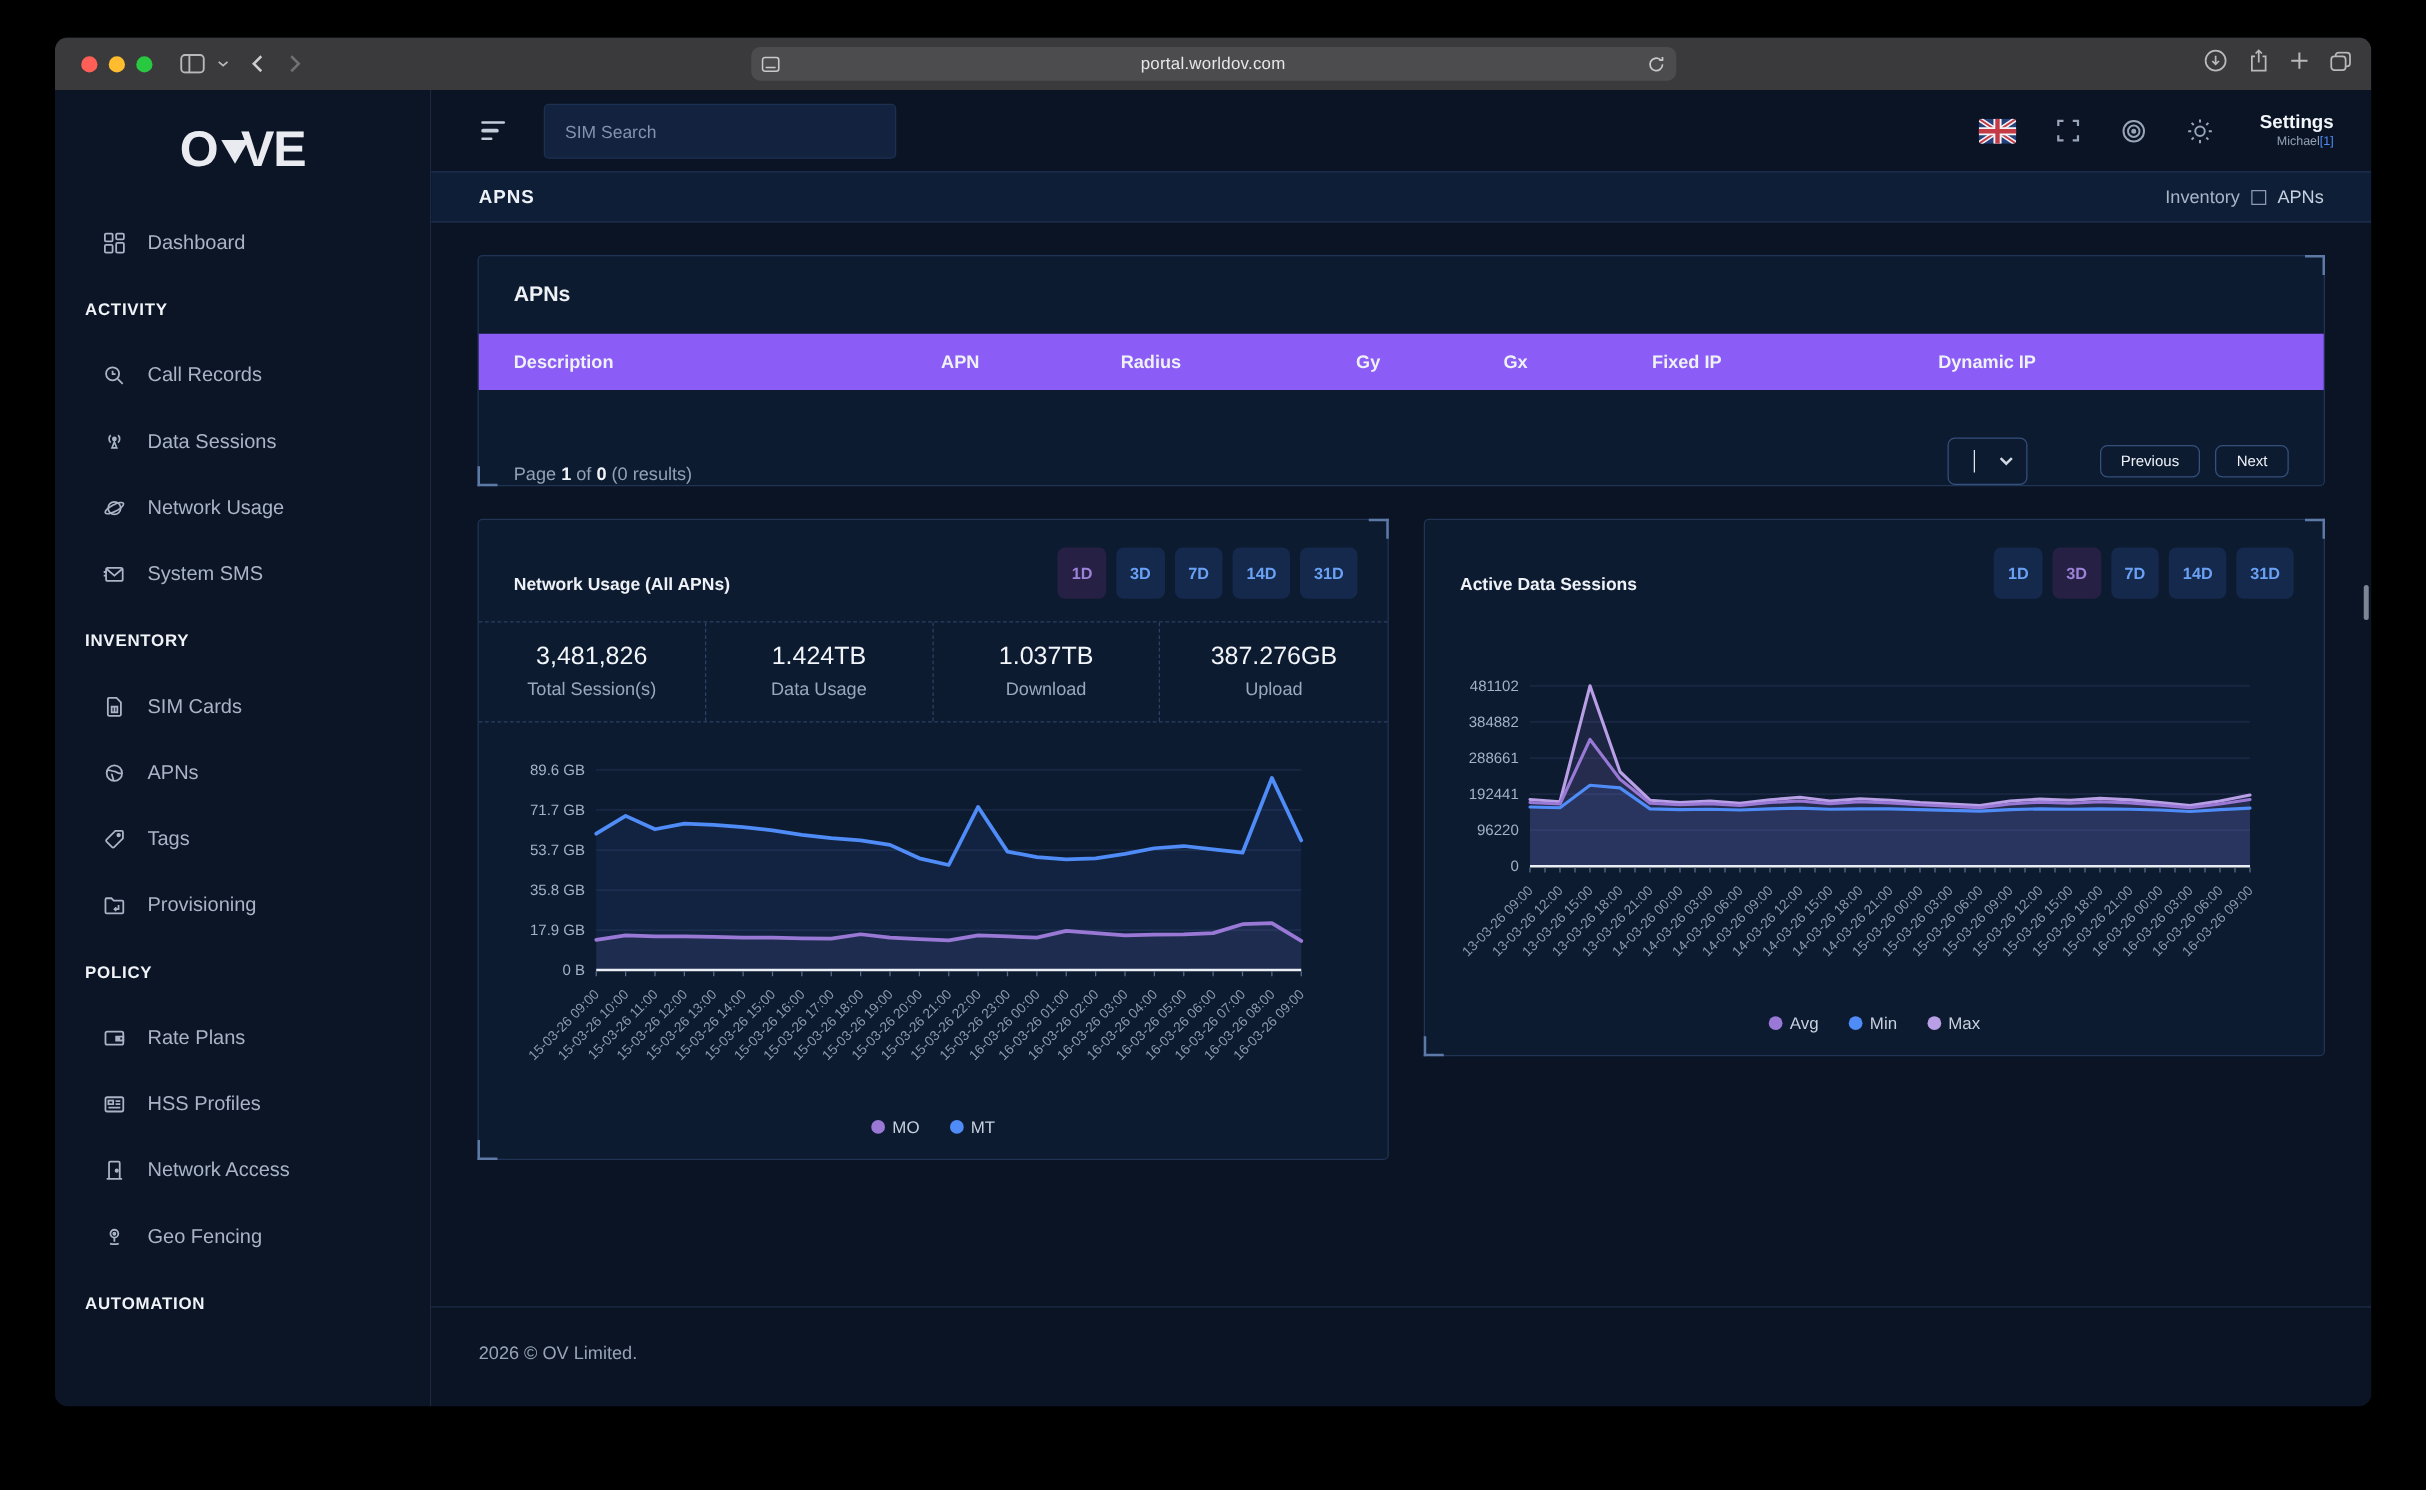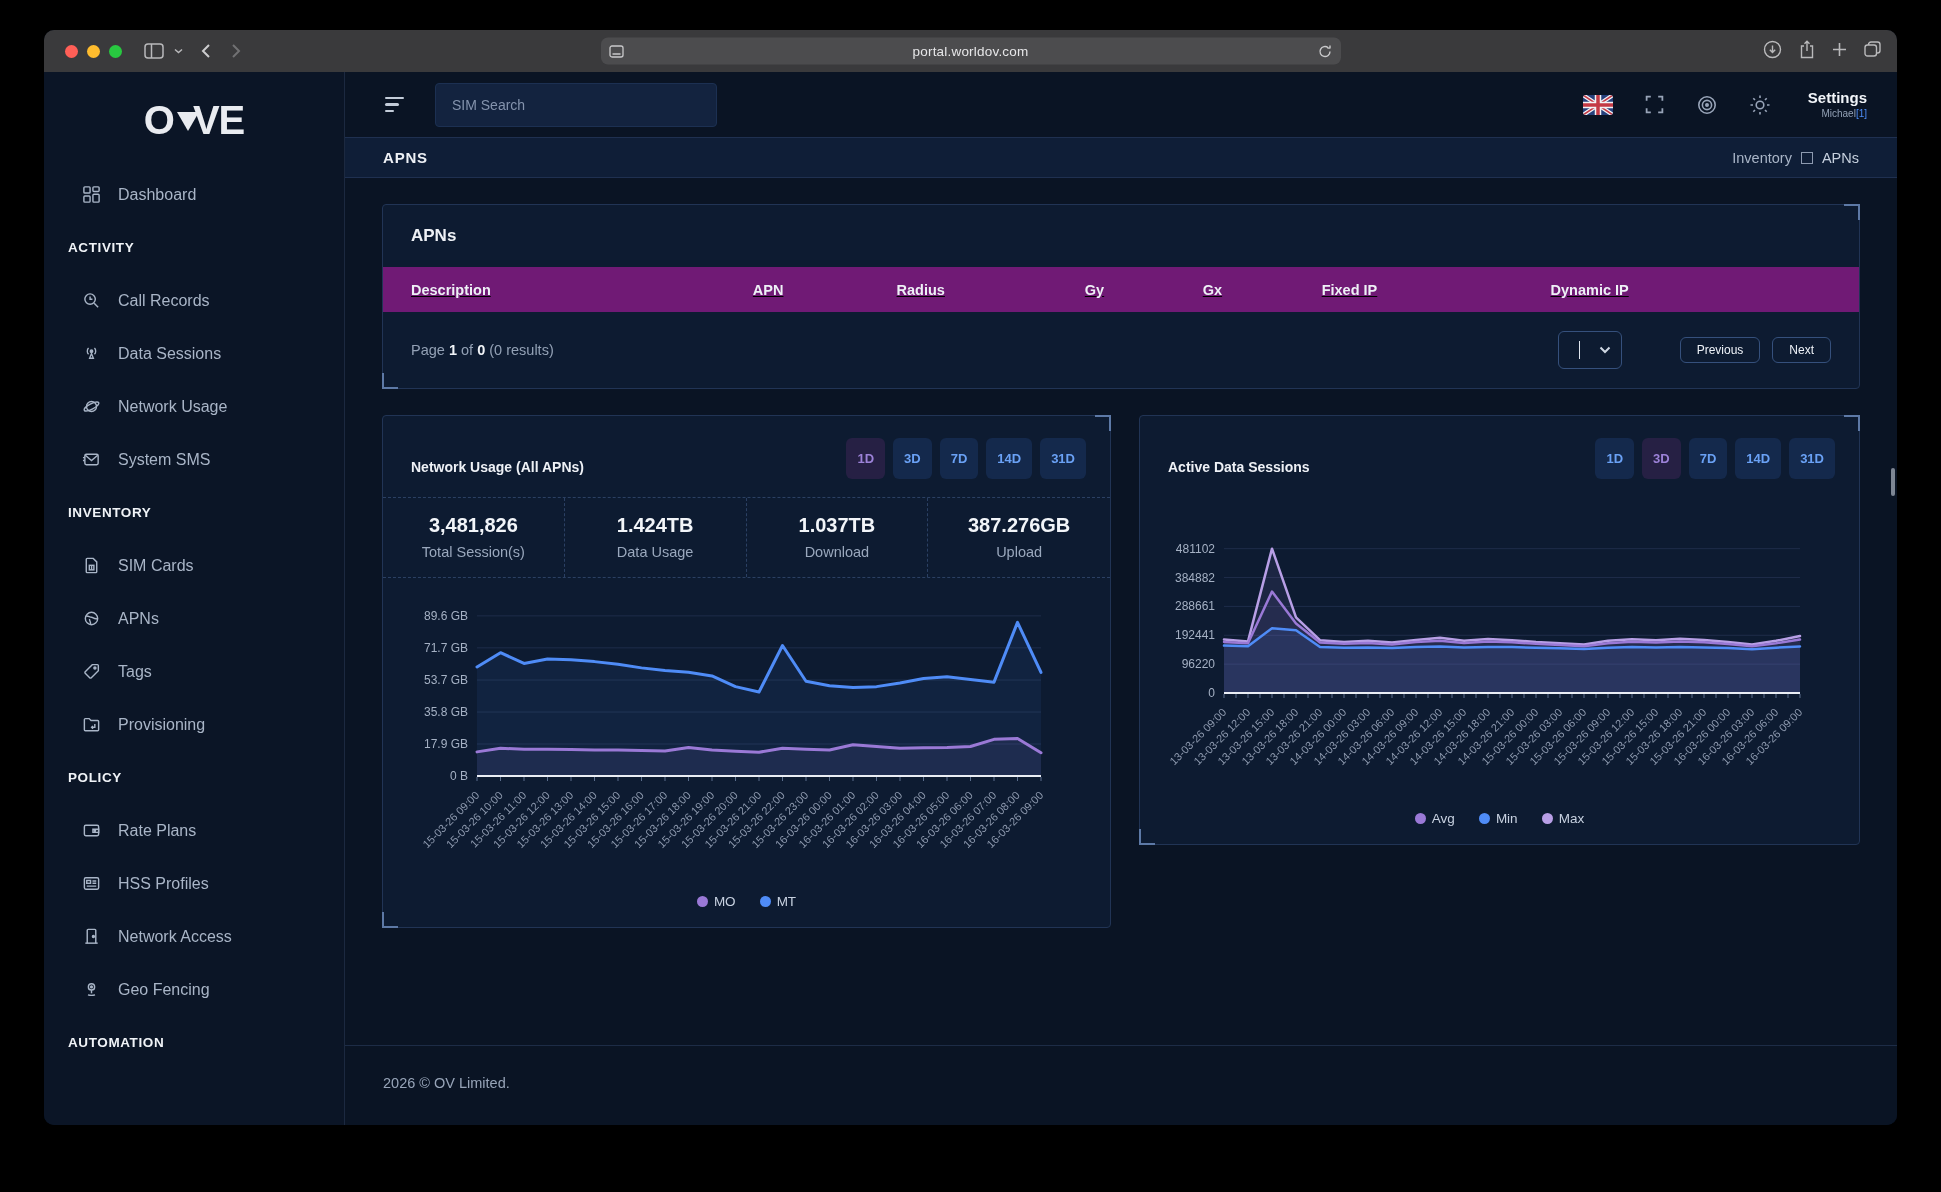--- a/index.html
+++ b/index.html
@@ -60,24 +60,24 @@
   
   .content { flex:1; padding:26px 37px 0 37px; min-height:0; }
   .card { position:relative; background:#0d1b31; border:1px solid #213císa; border:1px solid #213455; border-radius:4px; }
   .card::before { content:''; position:absolute; top:-1px; right:-1px; width:14px; height:14px;
     border-top:2px solid #5d79a6; border-right:2px solid #5d79a6; }
   .card::after { content:''; position:absolute; bottom:-1px; left:-1px; width:14px; height:14px;
     border-bottom:2px solid #5d79a6; border-left:2px solid #5d79a6; }
 
   
   .tcard-title { padding:21px 28px; color:#eef1f6; font-size:17px; font-weight:700; }
-  .thead { display:grid; grid-template-columns:345fr 145fr 190fr 119fr 120fr 231fr 283fr; background:#701a75;
-    height:45px; align-items:center; padding:0 28px;text-decoration:underline; }
+  .thead { display:grid; grid-template-columns:345fr 145fr 190fr 119fr 120fr 231fr 283fr; background:#8b5cf6;
+    height:45px; align-items:center; padding:0 28px; }
   .thead span { color:#eef1f6; font-size:14.5px; font-weight:700; }
-  .pager { height:76px; display:flex; align-items:center; padding:0 28px; }
+  .pager { height:76px; display:flex; align-items:flex-end; padding:0 28px; }
   .pager .ptext { color:#93a1b5; font-size:14.5px; }
   .pager .ptext b { color:#f0f3f7; }
   .pager-controls { margin-left:auto; display:flex; align-items:center; }
   .psel { width:64px; height:38px; border:1px solid #35507c; border-radius:6px; display:flex; align-items:center;
     padding:0 10px 0 20px; cursor:pointer; margin-right:58px; }
   .psel .caret { width:1px; height:18px; background:#dfe5ee; }
   .psel .chev { margin-left:auto; color:#cfd7e3; display:flex; }
   .pbtn { height:26px; border:1px solid #35507c; border-radius:6px; background:transparent; color:#eef2f8;
     font-size:12px; padding:0 16px; cursor:pointer; font-family:"Liberation Sans",sans-serif; }
   .pbtn + .pbtn { margin-left:12px; }
@@ -88,21 +88,21 @@
   .chart-card-b { width:721px; flex:0 0 auto; }
   .cc-head { display:flex; align-items:center; padding:22px 24px 18px 28px; }
   .cc-title { color:#eef1f6; font-size:14px; font-weight:700;margin-top:16px; }
   .chips { margin-left:auto; display:flex; gap:8px; }
   .chip { height:41px; padding:0 11px; border:none; border-radius:6px; background:#14294c; color:#6aa1f5;
     font-weight:700; font-size:13px; cursor:pointer; font-family:"Liberation Sans",sans-serif; }
   .chip.active { background:#262044; color:#9c82d8; }
   .stats { display:grid; grid-template-columns:repeat(4,1fr); border-top:1px dashed #2b4063; border-bottom:1px dashed #2b4063; }
   .stat { padding:16px 8px 17px; text-align:center; border-right:1px dashed #2b4063; }
   .stat:last-child { border-right:none; }
-  .stat .v { color:#f2f5f9; font-size:20px; font-weight:700; }
+  .stat .v { color:#f2f5f9; font-size:20px; font-weight:400; }
   .stat .l { color:#9aa8bd; font-size:14.5px; margin-top:7px; }
   .chart-wrap { padding:14px 10px 0 10px; }
   .chart-wrap svg { display:block; }
   .legend { display:flex; justify-content:center; gap:24px; padding:2px 0 18px; }
   .lg { display:flex; align-items:center; gap:6px; color:#c7d1e0; font-size:13.5px; }
   .lg .dot { width:11px; height:11px; border-radius:50%; display:inline-block; background:#888; }
 
   
   .footer { flex:0 0 auto; border-top:1px solid #1d2c46; padding:29px 38px 34px; color:#97a4b8; font-size:14.5px; }
 

